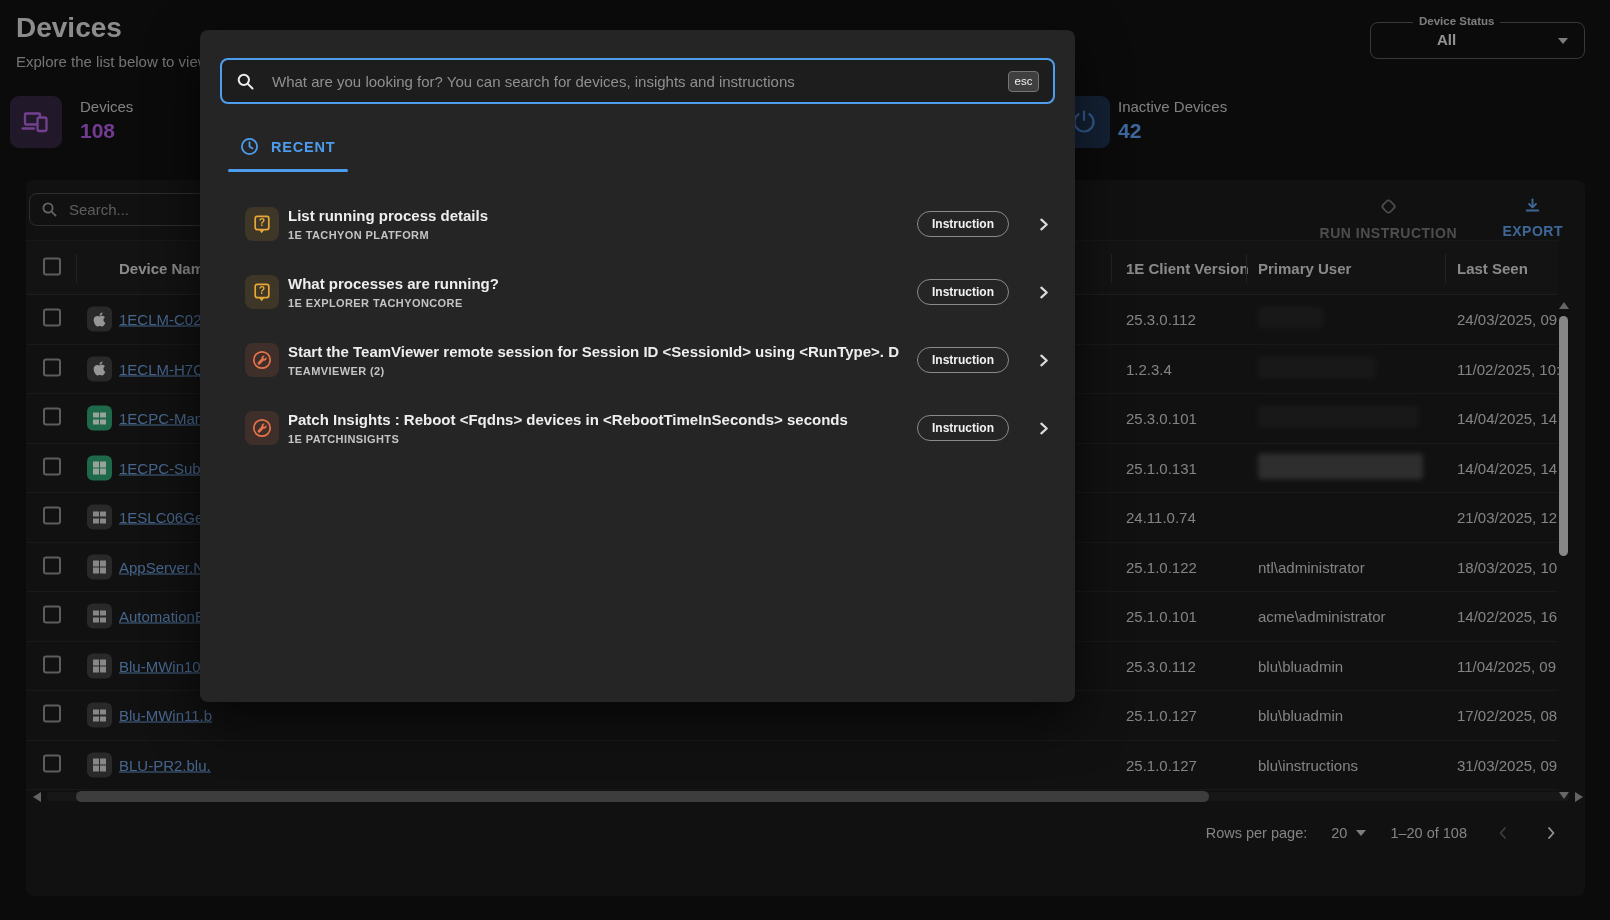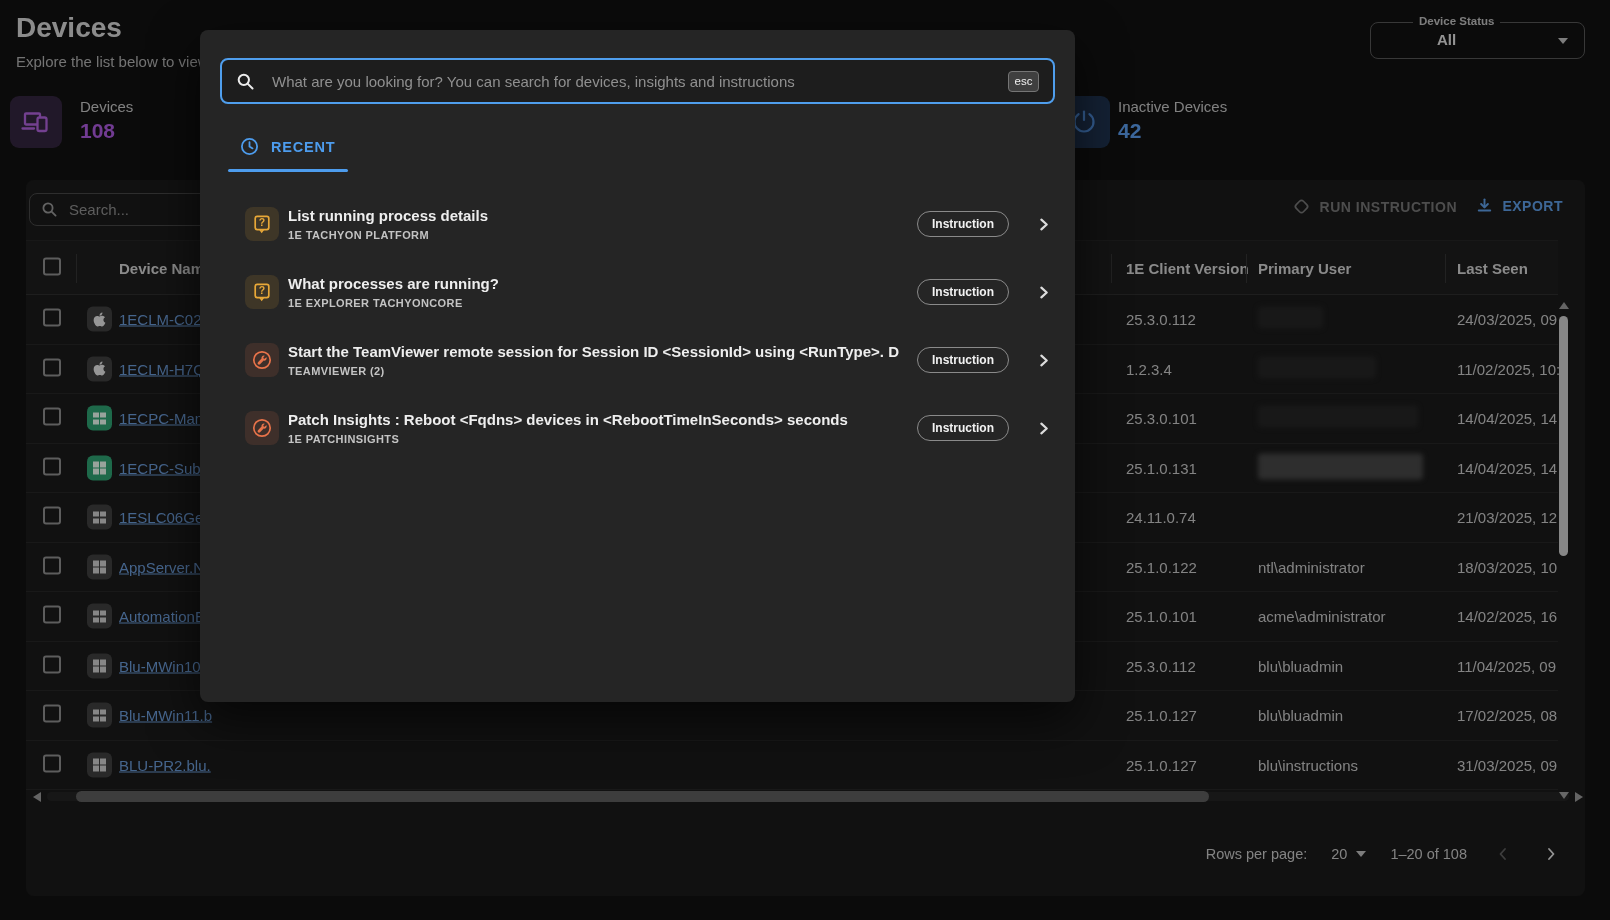--- a/index.html
+++ b/index.html
@@ -32,21 +32,21 @@
   
   .panel{position:absolute;left:26px;top:180px;width:1559px;height:716px;background:#1b1b1b;border-radius:8px;}
 
   .toolbar-search{position:absolute;left:3px;top:13px;width:245px;height:33px;border:1px solid #474747;
                   border-radius:8px;display:flex;align-items:center;padding:0 11px;color:#999;}
   .toolbar-search input{flex:1;min-width:0;margin-left:9px;background:transparent;border:none;outline:none;
                   font-size:15px;color:#ddd;font-family:"Liberation Sans",sans-serif;}
   .toolbar-search input::placeholder{color:#8f8f8f;}
 
   .tool-btn{position:absolute;top:17px;display:flex;align-items:center;gap:9px;font-size:14px;font-weight:700;
-            letter-spacing:.5px;cursor:pointer;white-space:nowrap;}
+            letter-spacing:.5px;cursor:pointer;white-space:nowrap;flex-direction:column;}
   .btn-run{right:128px;color:#777;cursor:default;}
   .btn-export{right:22px;color:#5f9fe8;}
 
   
   .thead{position:absolute;left:0;top:60px;width:1532px;height:55px;background:rgba(255,255,255,0.015);
          border-top:1px solid #262626;border-bottom:1px solid #2e2e2e;font-size:15px;font-weight:700;color:#d4d4d4;}
   .thead .hsep{position:absolute;top:13px;width:1px;height:29px;background:#353535;}
   .col-cb{position:absolute;left:17px;top:50%;transform:translateY(-50%);}
   .col-name{position:absolute;left:93px;top:50%;transform:translateY(-50%);}
   .col-version{position:absolute;left:1100px;top:50%;transform:translateY(-50%);}
@@ -74,21 +74,21 @@
   .tri{width:0;height:0;position:absolute;}
   .tri-up{left:1px;top:2px;border-left:5px solid transparent;border-right:5px solid transparent;border-bottom:7px solid #9a9a9a;}
   .tri-down{left:1px;bottom:2px;border-left:5px solid transparent;border-right:5px solid transparent;border-top:7px solid #9a9a9a;}
   .hscroll{position:absolute;left:5px;top:611px;width:1552px;height:11px;}
   .htrack{position:absolute;left:16px;top:1px;width:1522px;height:9px;border-radius:5px;background:rgba(255,255,255,0.045);}
   .hthumb{position:absolute;left:45px;top:0;width:1133px;height:11px;border-radius:6px;background:#5e5e5e;cursor:grab;}
   .tri-left{left:2px;top:1px;border-top:5px solid transparent;border-bottom:5px solid transparent;border-right:8px solid #9a9a9a;}
   .tri-right{right:0;top:1px;border-top:5px solid transparent;border-bottom:5px solid transparent;border-left:8px solid #9a9a9a;}
 
   
-  .pagination{position:absolute;right:22px;top:656px;height:36px;display:flex;align-items:center;gap:24px;
+  .pagination{position:absolute;right:22px;top:635px;height:36px;display:flex;align-items:center;gap:24px;
               font-size:14.5px;color:#c9c9c9;}
   .rpp-select{display:flex;align-items:center;gap:9px;cursor:pointer;}
   .pg-chev{display:flex;align-items:center;justify-content:center;width:24px;height:24px;cursor:pointer;}
   .pg-chev.disabled{color:#5f5f5f;cursor:default;}
   .pg-chev.enabled{color:#e3e3e3;}
 
   
   .overlay{position:absolute;inset:0;background:rgba(0,0,0,0.35);z-index:5;}
   .modal{position:absolute;left:200px;top:30px;width:875px;height:672px;background:#252525;border-radius:8px;
          z-index:10;box-shadow:0 18px 50px rgba(0,0,0,0.65);}

